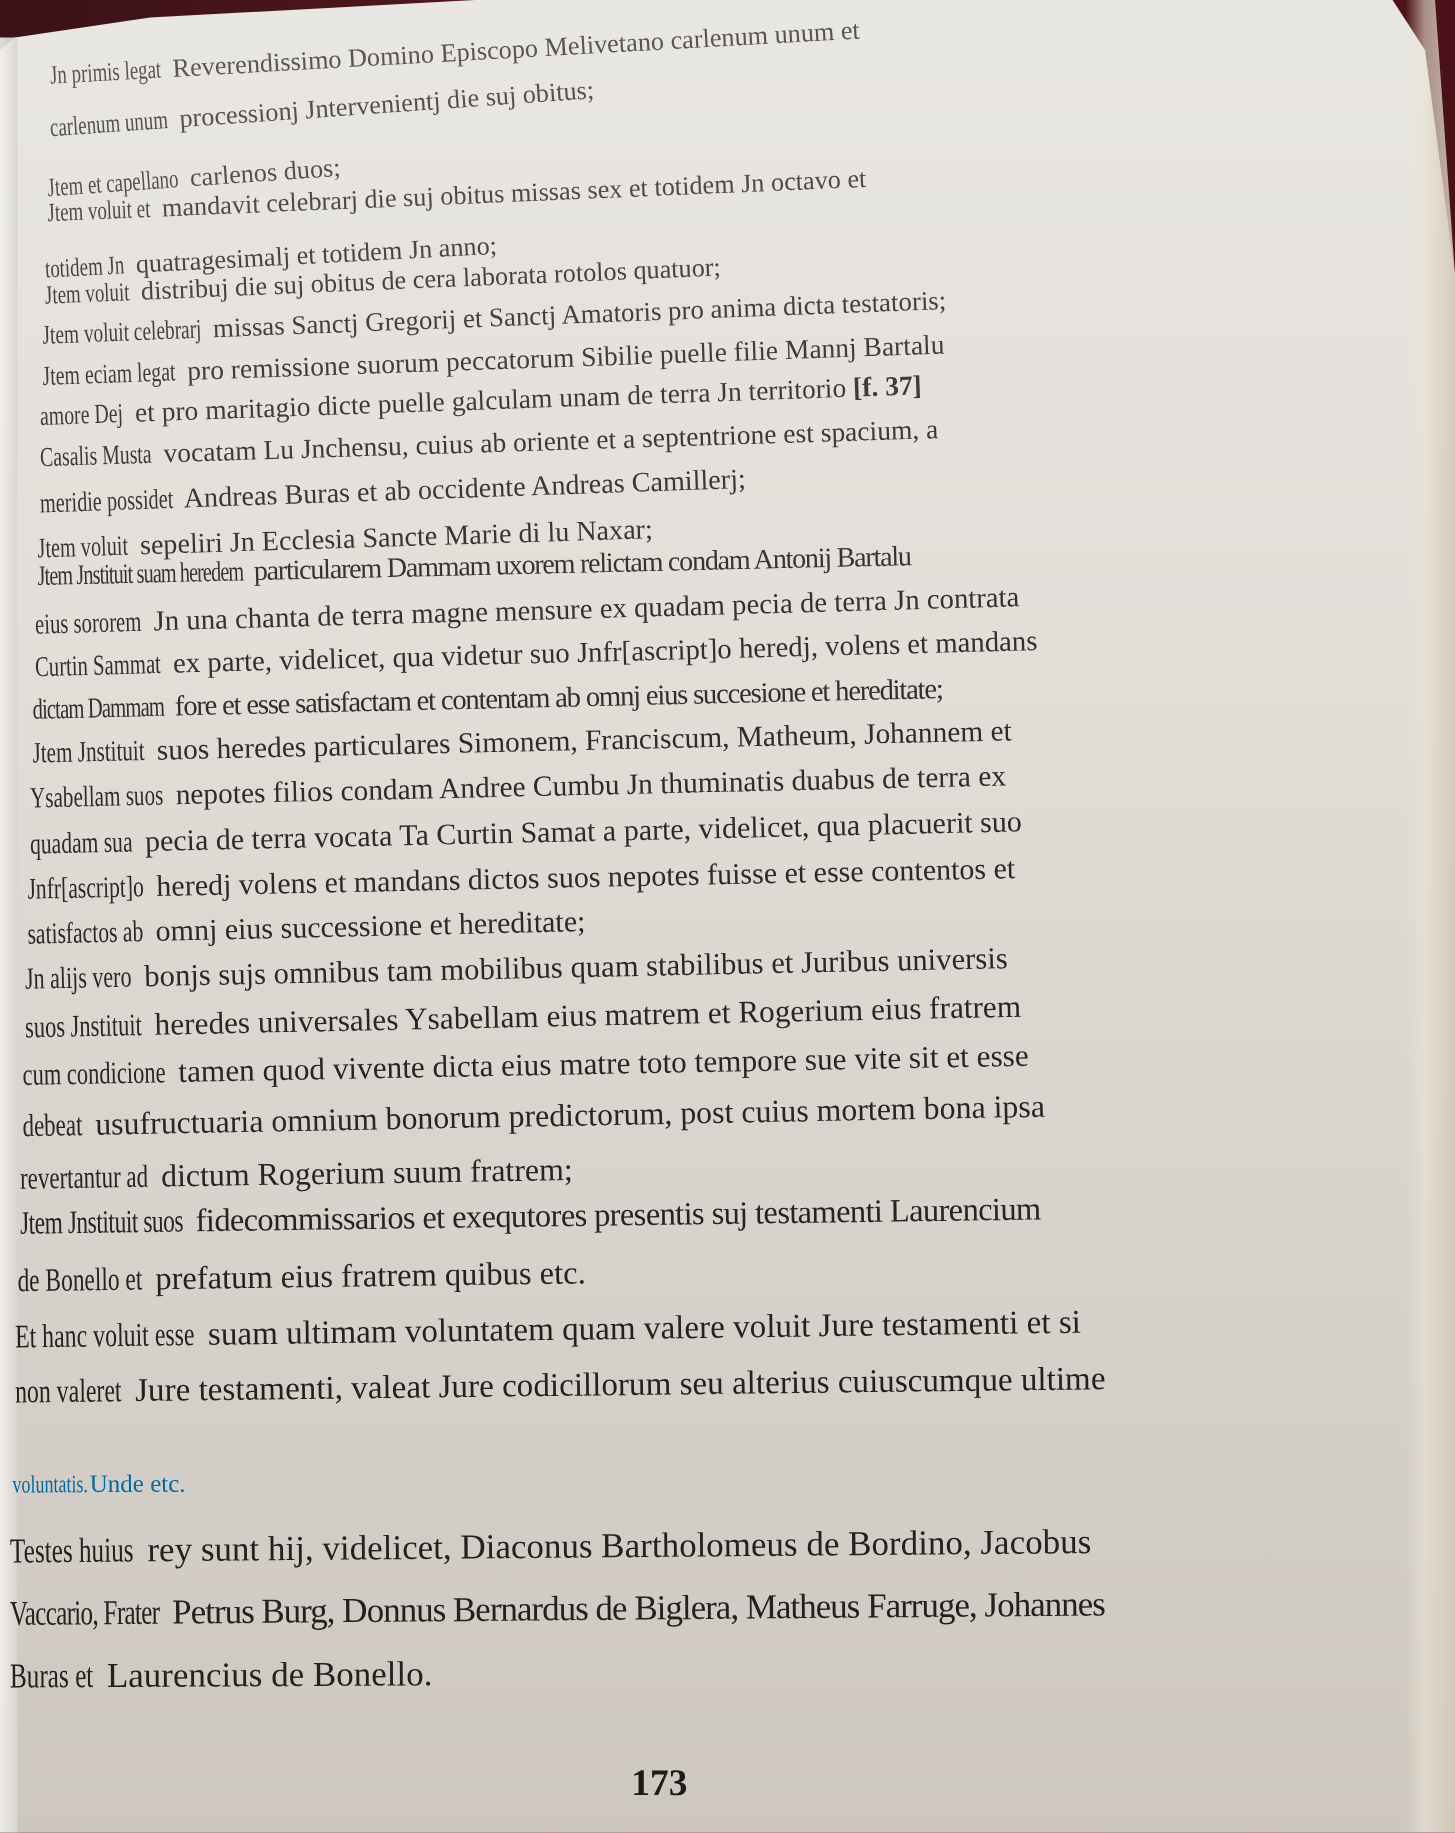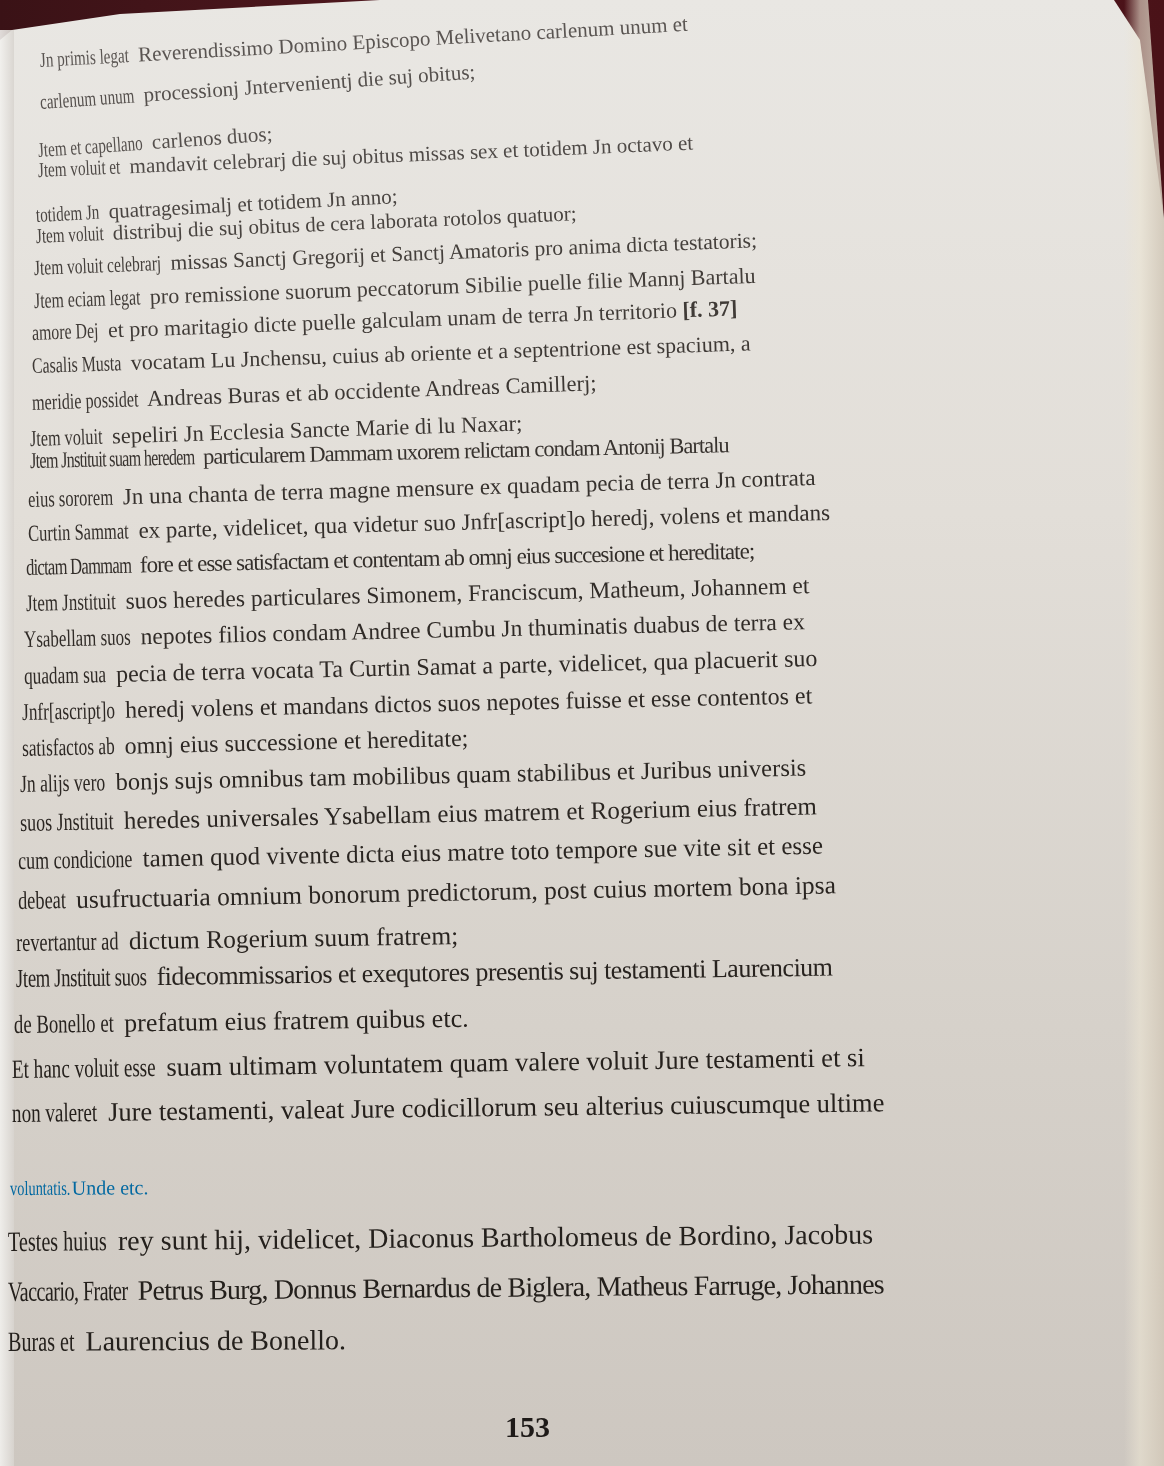--- a/index.html
+++ b/index.html
@@ -222,13 +222,13 @@
   <div class="line" style="left:8px;top:1278px;font-size:28px;transform:rotate(-0.5deg);color:#24201c;letter-spacing:-0.8px;">
     <span style="display: inline-block; transform: scaleX(0.72); transform-origin: left center; margin-right: -42.48px;">Vaccario, Frater</span>
     <span>Petrus Burg, Donnus Bernardus de Biglera, Matheus Farruge, Johannes</span>
   </div>
   <div class="line" style="left:8px;top:1328px;font-size:28px;transform:rotate(-0.3deg);color:#24201c;">
     <span style="display: inline-block; transform: scaleX(0.72); transform-origin: left center; margin-right: -22.04px;">Buras et</span>
     <span>Laurencius de Bonello.</span>
   </div>
 </div>
 
-<div class="page-number">153</div>
+<div class="page-number">173</div>
 
 </body></html>

